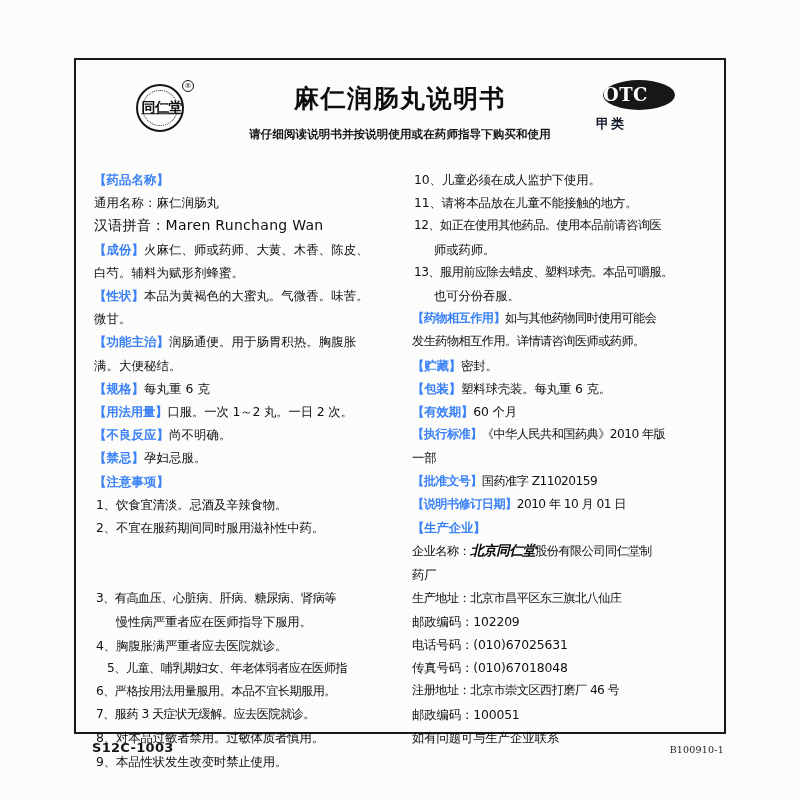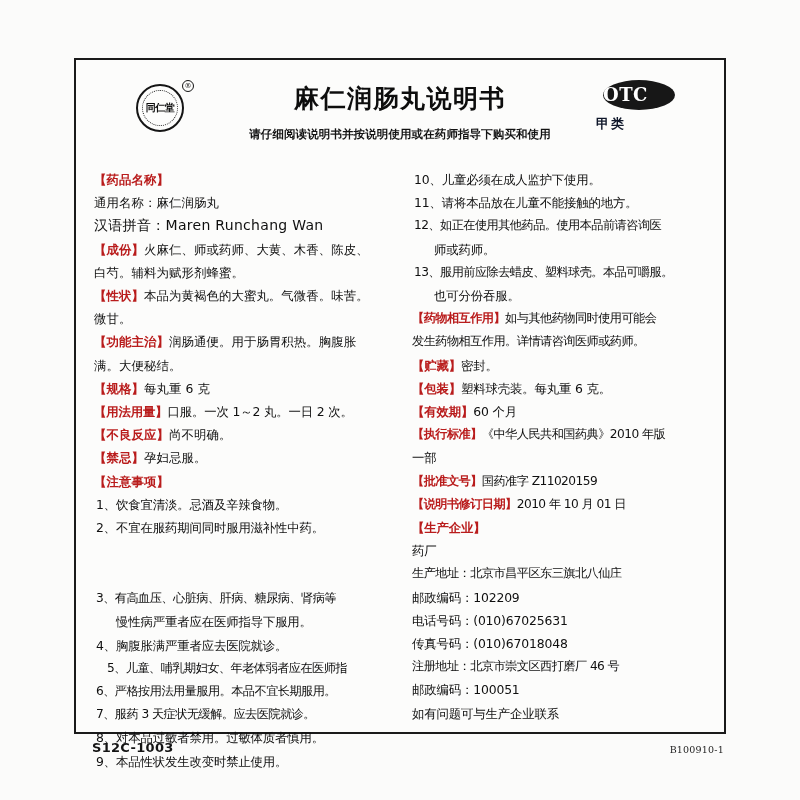--- a/index.html
+++ b/index.html
@@ -57,27 +57,28 @@
     position: absolute;
     left: 4px; top: 4px;
     right: 4px; bottom: 4px;
     border-radius: 50%;
     border: 1px dotted #2a2a2a;
   }
   .logo-chars {
     position: absolute;
     left: 0; right: 0; top: 50%;
     transform: translateY(-50%);
-    text-align: center;
+    text-align: right;
     font-family: "DejaVu Serif", "Liberation Serif", serif;
     font-weight: bold;
-    font-size: 10px;
+    font-size: 14px;
     line-height: 9.5px;
     color: #101010;
     letter-spacing: -0.5px;
+    text-decoration: underline;
   }
   .logo-reg {
     position: absolute;
     left: 46px;
     top: 0px;
     width: 12px; height: 12px;
     border: 1px solid #151515;
     border-radius: 50%;
     font-size: 7px;
     line-height: 10px;
@@ -158,21 +159,21 @@
     line-height: 23.2px;
     color: #0f0f0f;
     white-space: nowrap;
     letter-spacing: 0.1px;
   }
   .line.tight { letter-spacing: -0.15px; }
   .line.tighter { letter-spacing: -0.55px; font-size: 12.2px; }
 
   .lbl {
     font-weight: bold;
-    color: #b91c1c;
+    color: #3b82f6;
   }
   .hang { padding-left: 22px; }
 
   .brandname {
     font-family: "DejaVu Serif", "Liberation Serif", serif;
     font-weight: bold;
     font-style: italic;
     font-size: 13.5px;
     letter-spacing: -0.5px;
     color: #000000;
@@ -273,20 +274,21 @@
           <div class="line tighter"><span class="lbl">【药物相互作用】</span><span>如与其他药物同时使用可能会</span></div>
           <div class="line tighter"><span>发生药物相互作用。详情请咨询医师或药师。</span></div>
           <div class="line tight"><span class="lbl">【贮藏】</span><span>密封。</span></div>
           <div class="line tight"><span class="lbl">【包装】</span><span>塑料球壳装。每丸重 6 克。</span></div>
           <div class="line tight"><span class="lbl">【有效期】</span><span>60 个月</span></div>
           <div class="line tighter"><span class="lbl">【执行标准】</span><span>《中华人民共和国药典》2010 年版</span></div>
           <div class="line tight"><span>一部</span></div>
           <div class="line tighter"><span class="lbl">【批准文号】</span><span>国药准字 Z11020159</span></div>
           <div class="line tighter"><span class="lbl">【说明书修订日期】</span><span>2010 年 10 月 01 日</span></div>
           <div class="line tight"><span class="lbl">【生产企业】</span></div>
+          <div class="line tighter"><span>企业名称：</span><span class="brandname">北京同仁堂</span><span>股份有限公司同仁堂制</span></div>
           <div class="line tight"><span>药厂</span></div>
           <div class="line tighter"><span>生产地址：北京市昌平区东三旗北八仙庄</span></div>
           <div class="line tight"><span>邮政编码：102209</span></div>
           <div class="line tight"><span>电话号码：(010)67025631</span></div>
           <div class="line tight"><span>传真号码：(010)67018048</span></div>
           <div class="line tighter"><span>注册地址：北京市崇文区西打磨厂 46 号</span></div>
           <div class="line tight"><span>邮政编码：100051</span></div>
           <div class="line tight"><span>如有问题可与生产企业联系</span></div>
         </div>
 

